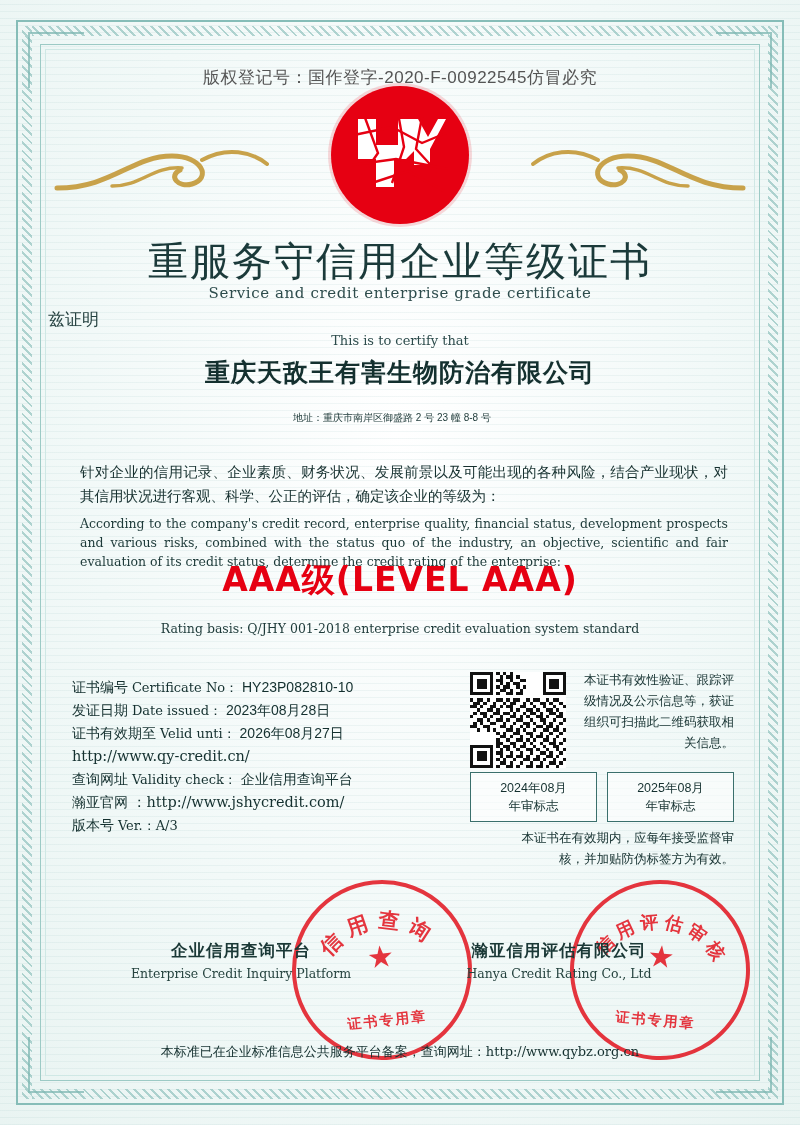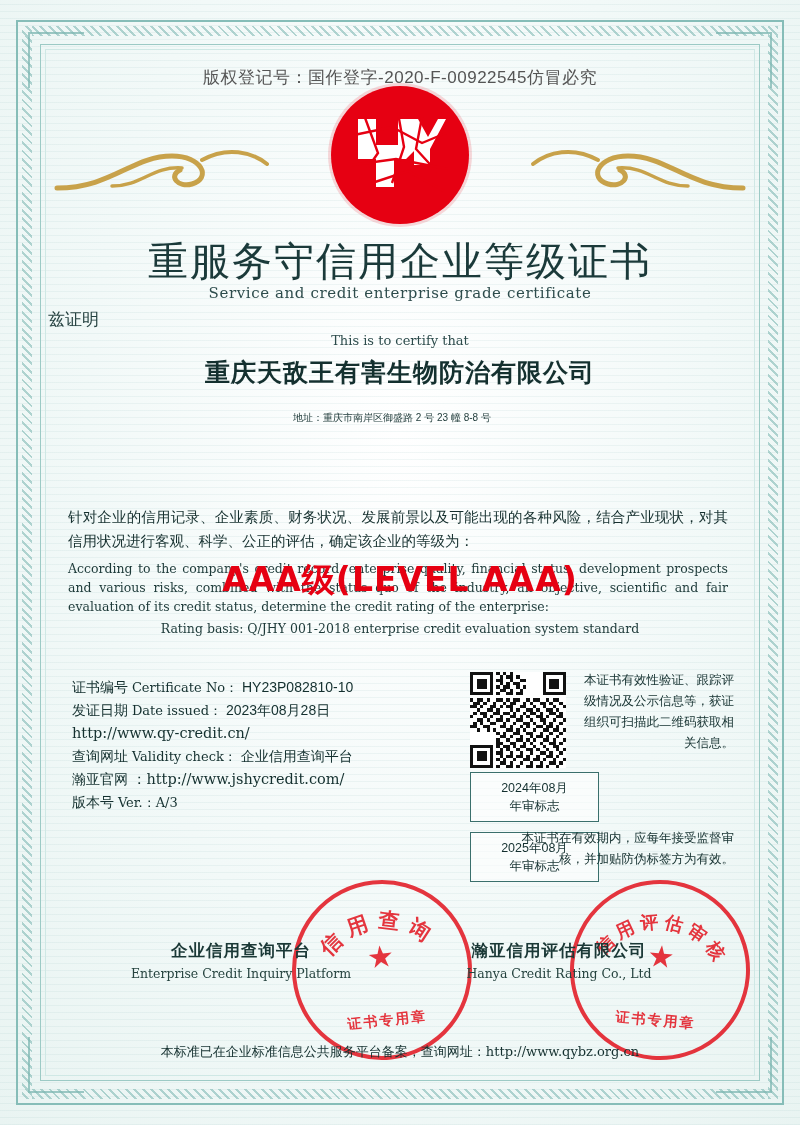--- a/index.html
+++ b/index.html
@@ -104,23 +104,22 @@
   .usci{
     position:absolute;top:390px;left:0;right:0;text-align:center;
     font-size:14px;color:#1d3938;
   }
   .addr{
     position:absolute;top:411px;left:0;right:16px;text-align:center;
     font-size:10px;color:#1d3938;
   }
 
   .para{
-    position:absolute;left:68px;right:72px;top:460px;
+    position:absolute;left:80px;right:72px;top:460px;
     color:#16302f;
-    margin-top:45px;
   }
   .para .cn{font-size:14.5px;line-height:24px;text-align:justify;}
   .para .en{font-size:12.5px;line-height:19px;margin-top:6px;text-align:justify;
     font-family:"DejaVu Serif","Liberation Serif",serif;color:#1d3a39;}
 
   .level{
     position:absolute;top:558px;left:0;right:0;text-align:center;
     font-size:33px;font-weight:bold;color:#e60012;letter-spacing:1px;
     font-family:"DejaVu Sans","Liberation Sans",sans-serif;
   }
@@ -151,21 +150,21 @@
     background:#fff;
   }
   .qr svg{display:block;}
 
   .qr-note{
     position:absolute;left:578px;top:670px;width:156px;
     font-size:12.5px;line-height:21px;color:#14302f;text-align:right;
   }
 
   .year-boxes{
-    position:absolute;left:470px;top:772px;width:264px;display:flex;gap:10px;flex-direction:column;
+    position:absolute;left:470px;top:772px;width:264px;display:flex;gap:10px;
   }
   .year-box{
     width:127px;height:48px;border:1px solid #3a6f6c;
     display:flex;flex-direction:column;align-items:center;justify-content:center;
     font-size:12.5px;color:#14302f;line-height:18px;background:rgba(255,255,255,.55);
   }
 
   .valid-note{
     position:absolute;left:500px;top:828px;width:234px;
     font-size:12.5px;line-height:21px;color:#14302f;text-align:right;
@@ -274,20 +273,25 @@
   <div class="details">
     <div class="row">
       <span class="lbl-cn">证书编号</span>
       <span class="lbl-en">Certificate No：</span>
       <span class="val">HY23P082810-10</span>
     </div>
     <div class="row">
       <span class="lbl-cn">发证日期</span>
       <span class="lbl-en">Date issued：</span>
       <span class="val">2023年08月28日</span>
+    </div>
+    <div class="row">
+      <span class="lbl-cn">证书有效期至</span>
+      <span class="lbl-en">Velid unti：</span>
+      <span class="val">2026年08月27日</span>
     </div>
     <div class="row">
       <span class="url">http://www.qy-credit.cn/</span>
     </div>
     <div class="row">
       <span class="lbl-cn">查询网址</span>
       <span class="lbl-en">Validity check：</span>
       <span class="val">企业信用查询平台</span>
     </div>
     <div class="row">

